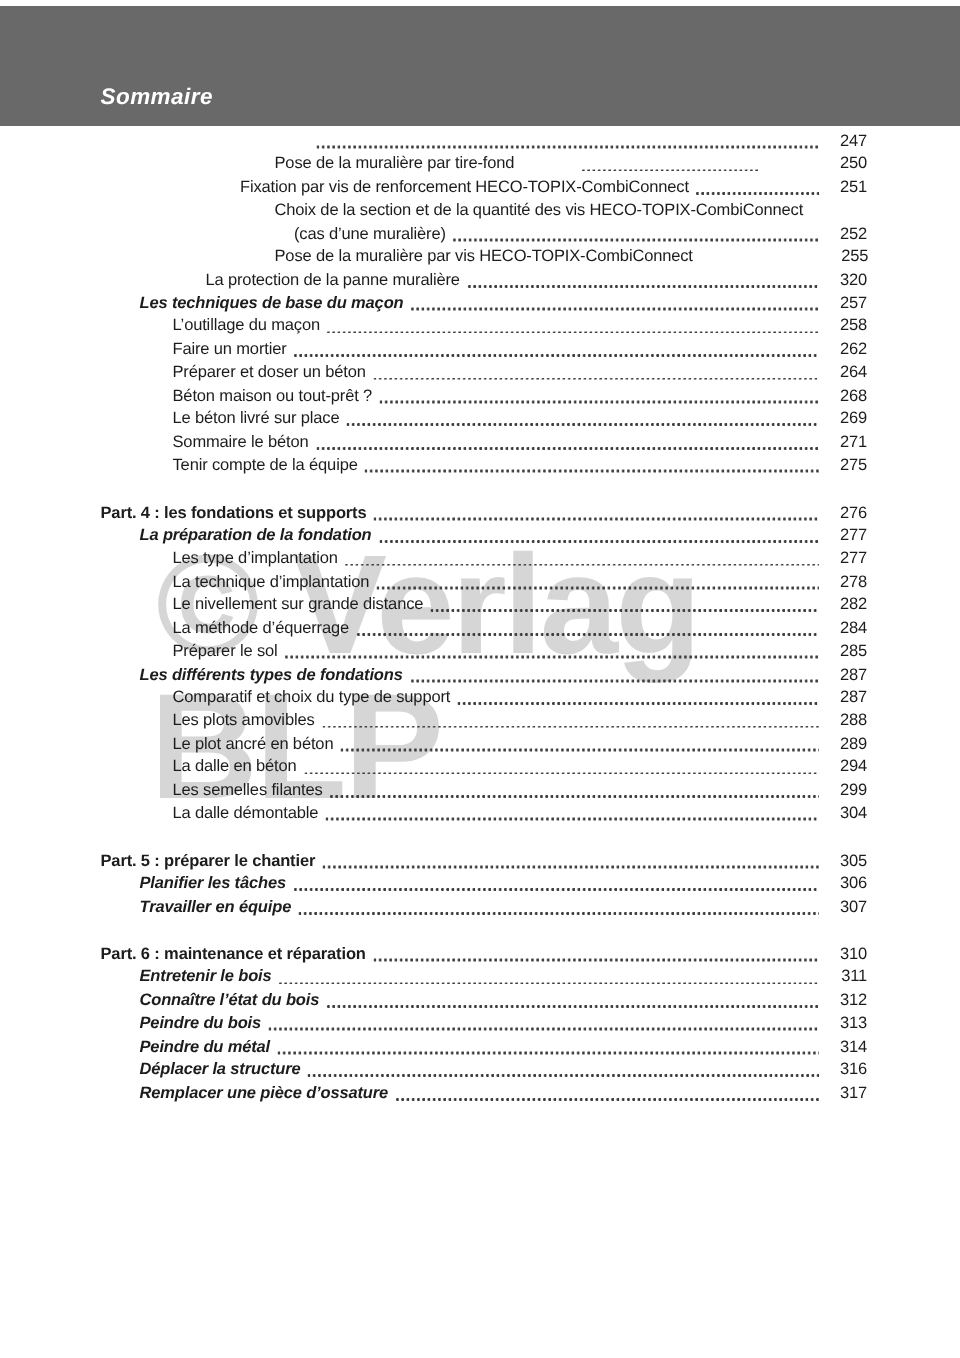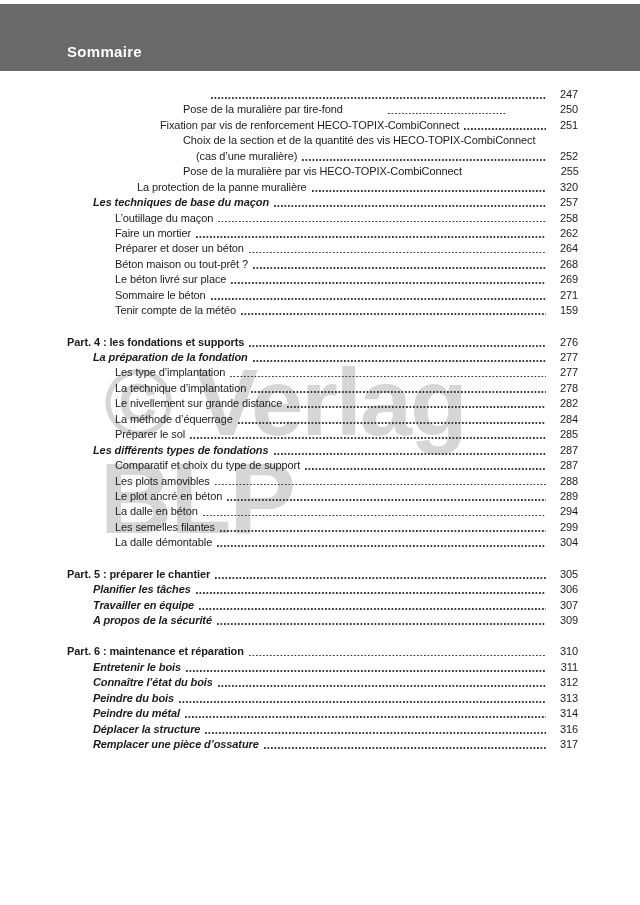--- a/index.html
+++ b/index.html
@@ -4,22 +4,22 @@
 <style>
   html,body { margin:0; padding:0; }
   body { background:#ffffff; }
   .page {
     position:relative; width:640px; height:905px;
     background:#ffffff; overflow:hidden;
     font-family:"Liberation Sans", sans-serif;
     color:#1c1c1c;
   }
   .header-bar {
-    position:absolute; left:0; right:0; top:4px; height:67px;
-    display:flex; align-items:flex-end;
+    position:absolute; left:0; right:0; top:4px; height:80px;
+    display:flex; align-items:flex-end;font-style:italic;
   }
   .header-title {
     margin:0 0 11px 67px;
     font-size:15px; font-weight:bold; letter-spacing:.3px; color:#ffffff;
   }
   .watermark {
     position:absolute; z-index:0;
     font-weight:bold; line-height:1;
     letter-spacing:-2px; white-space:nowrap;
     user-select:none; pointer-events:none;
@@ -42,21 +42,21 @@
     height:1.8px; margin:0 5px 3.5px 5px;
     background-image:radial-gradient(circle at 1px 0.9px, #3c3c3c 0.85px, rgba(0,0,0,0) 1.05px);
     background-size:3.5px 1.8px; background-repeat:repeat-x;
   }
   .row .pagenum {
     flex:0 0 auto; min-width:27px; text-align:right;
     font-weight:normal; font-style:normal;
   }
   .lv-part     { padding-left:0;     font-weight:bold; margin-top:16px; }
   .lv-s1       { padding-left:26px;  font-weight:bold; font-style:italic;justify-content:flex-end; }
-  .lv-s2       { padding-left:48px;  }
+  .lv-s2       { padding-left:48px;align-items:flex-end;  }
   .lv-s3       { padding-left:70px;  }
   .lv-s4       { padding-left:93px;  }
   .lv-s5       { padding-left:116px;gap:40px; }
   .lv-cont     { padding-left:129px; }
   .lv-dotsonly { padding-left:139px; }
 </style>
 </head>
 <body>
 
 <div class="page" style="color: rgb(28, 28, 28);">
@@ -131,23 +131,23 @@
     <span class="label">Le béton livré sur place</span>
     <span class="leader"></span>
     <span class="pagenum">269</span>
   </div>
       <div class="row lv-s2">
     <span class="label">Sommaire le béton</span>
     <span class="leader"></span>
     <span class="pagenum">271</span>
   </div>
       <div class="row lv-s2">
-    <span class="label">Tenir compte de la météo</span>
-    <span class="leader"></span>
-    <span class="pagenum">159</span>
+    <span class="label">Tenir compte de la équipe</span>
+    <span class="leader"></span>
+    <span class="pagenum">275</span>
   </div>
       <div class="row lv-part">
     <span class="label">Part. 4 : les fondations et supports</span>
     <span class="leader"></span>
     <span class="pagenum">276</span>
   </div>
       <div class="row lv-s1">
     <span class="label">La préparation de la fondation</span>
     <span class="leader"></span>
     <span class="pagenum">277</span>
@@ -220,25 +220,20 @@
       <div class="row lv-s1">
     <span class="label">Planifier les tâches</span>
     <span class="leader"></span>
     <span class="pagenum">306</span>
   </div>
       <div class="row lv-s1">
     <span class="label">Travailler en équipe</span>
     <span class="leader"></span>
     <span class="pagenum">307</span>
   </div>
-      <div class="row lv-s1">
-    <span class="label">A propos de la sécurité</span>
-    <span class="leader"></span>
-    <span class="pagenum">309</span>
-  </div>
       <div class="row lv-part">
     <span class="label">Part. 6 : maintenance et réparation</span>
     <span class="leader"></span>
     <span class="pagenum">310</span>
   </div>
       <div class="row lv-s1">
     <span class="label">Entretenir le bois</span>
     <span class="leader"></span>
     <span class="pagenum">311</span>
   </div>

